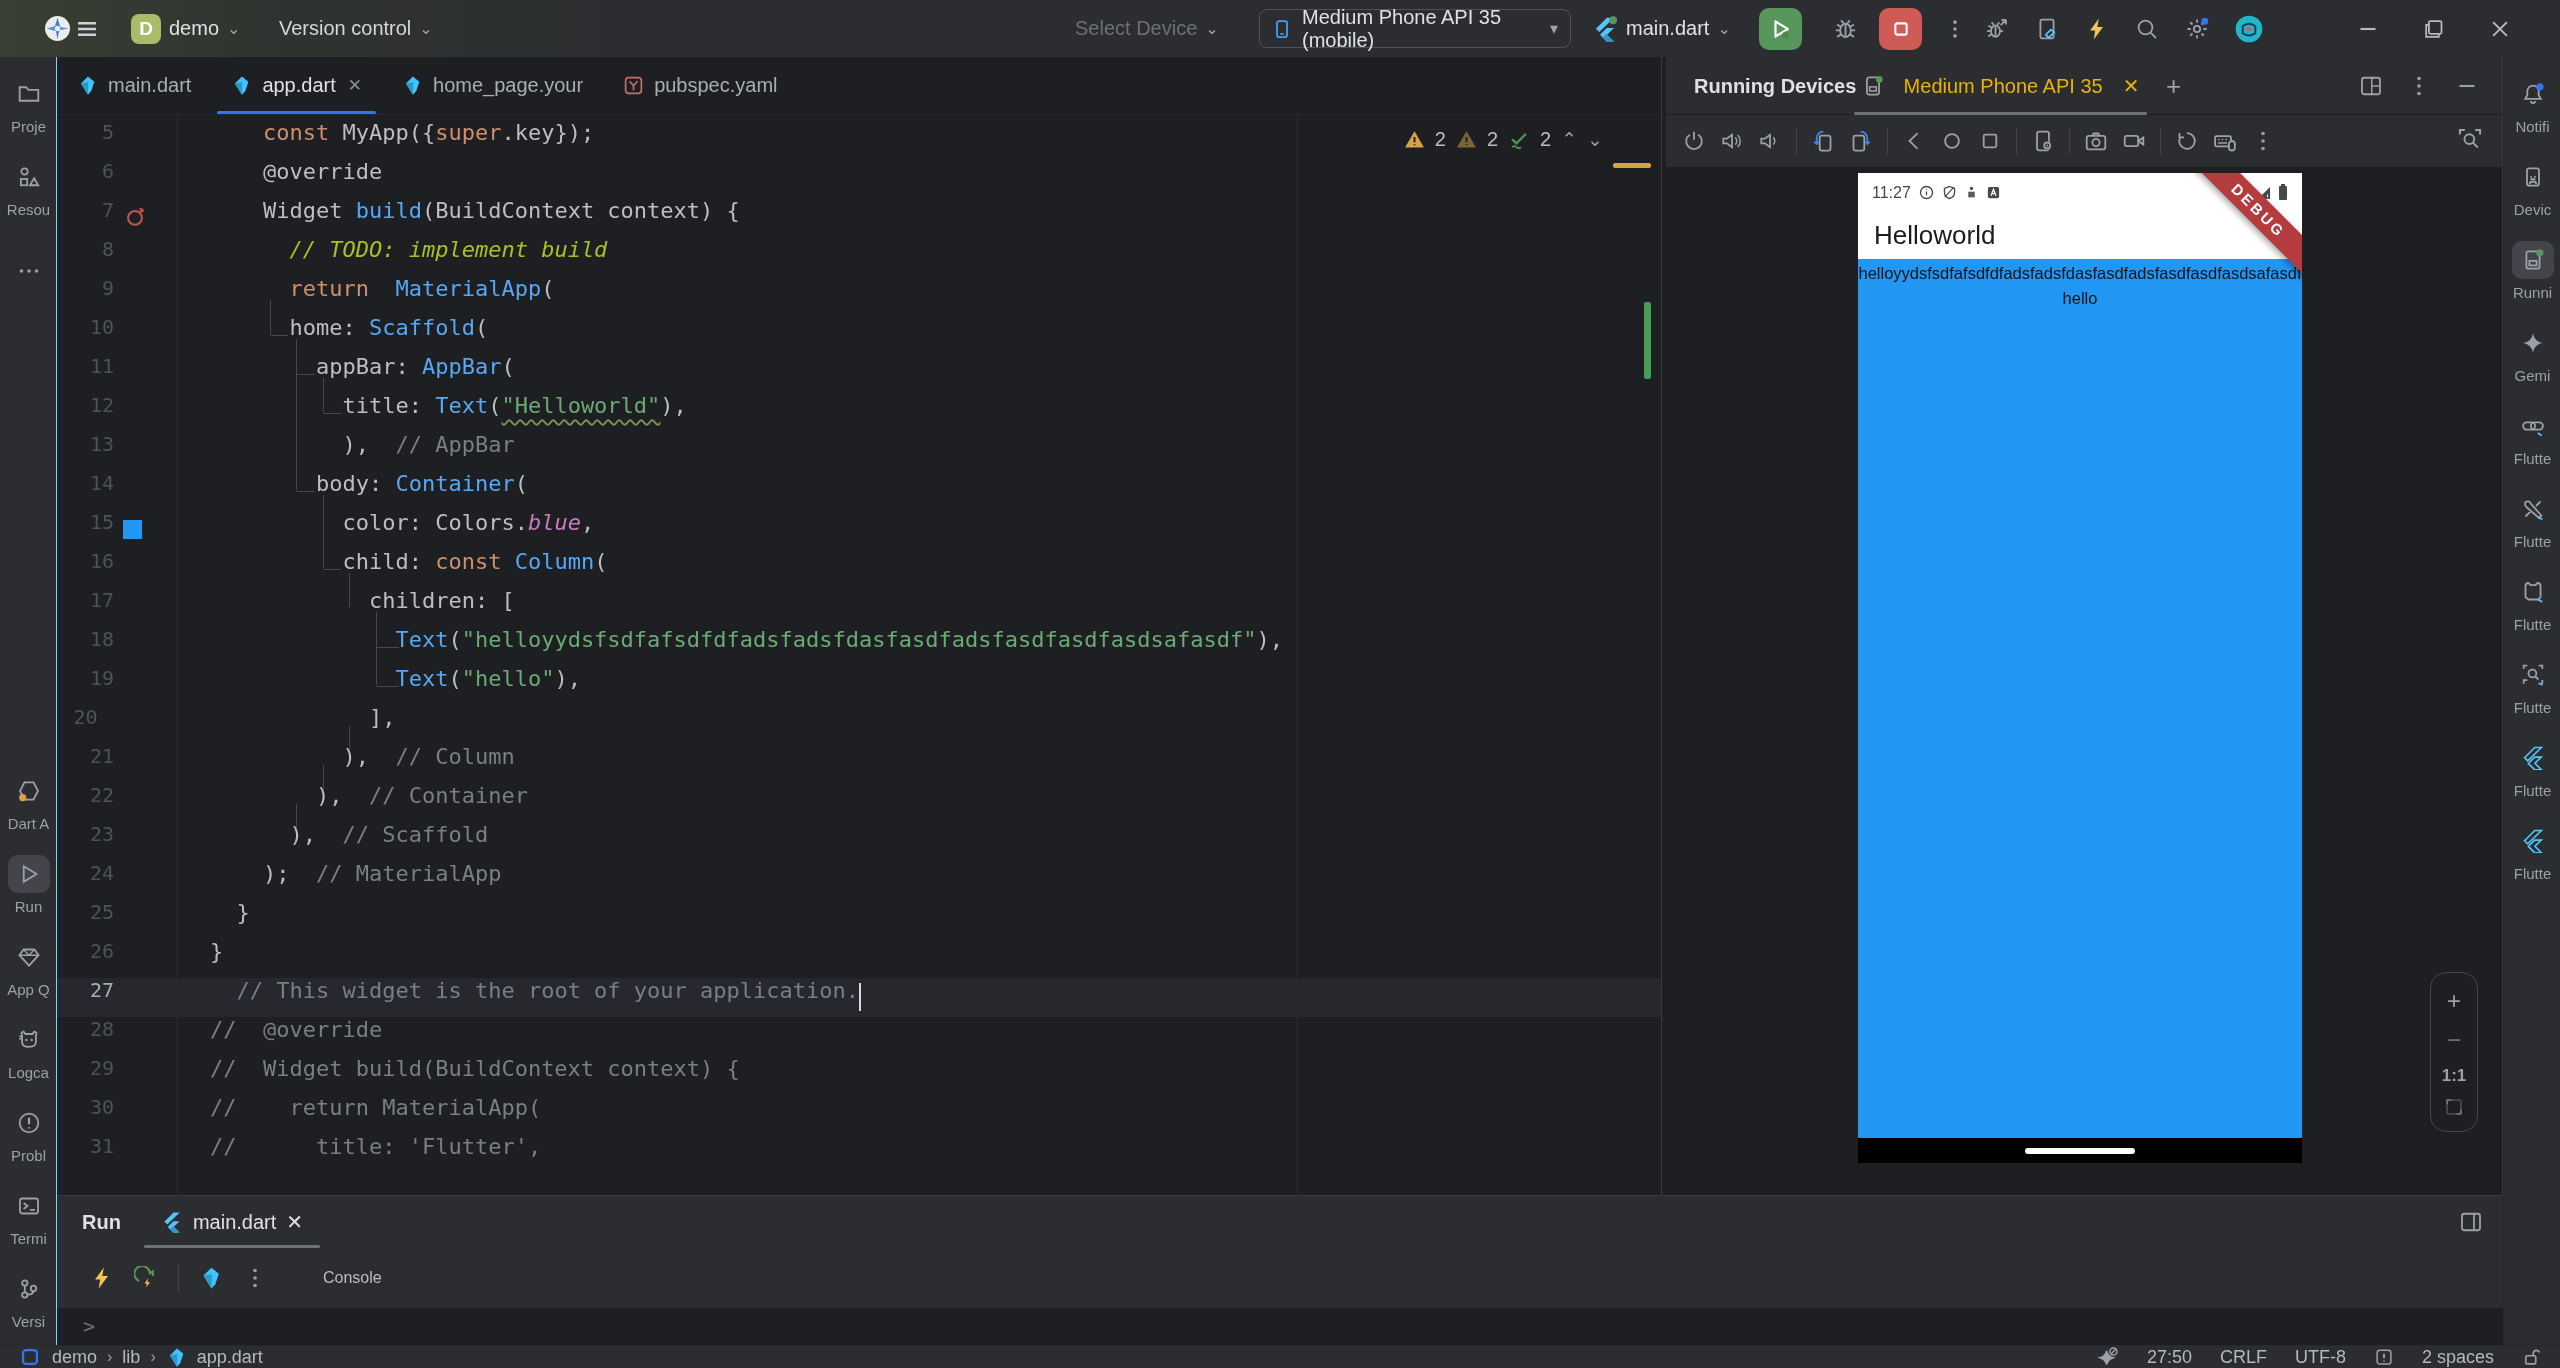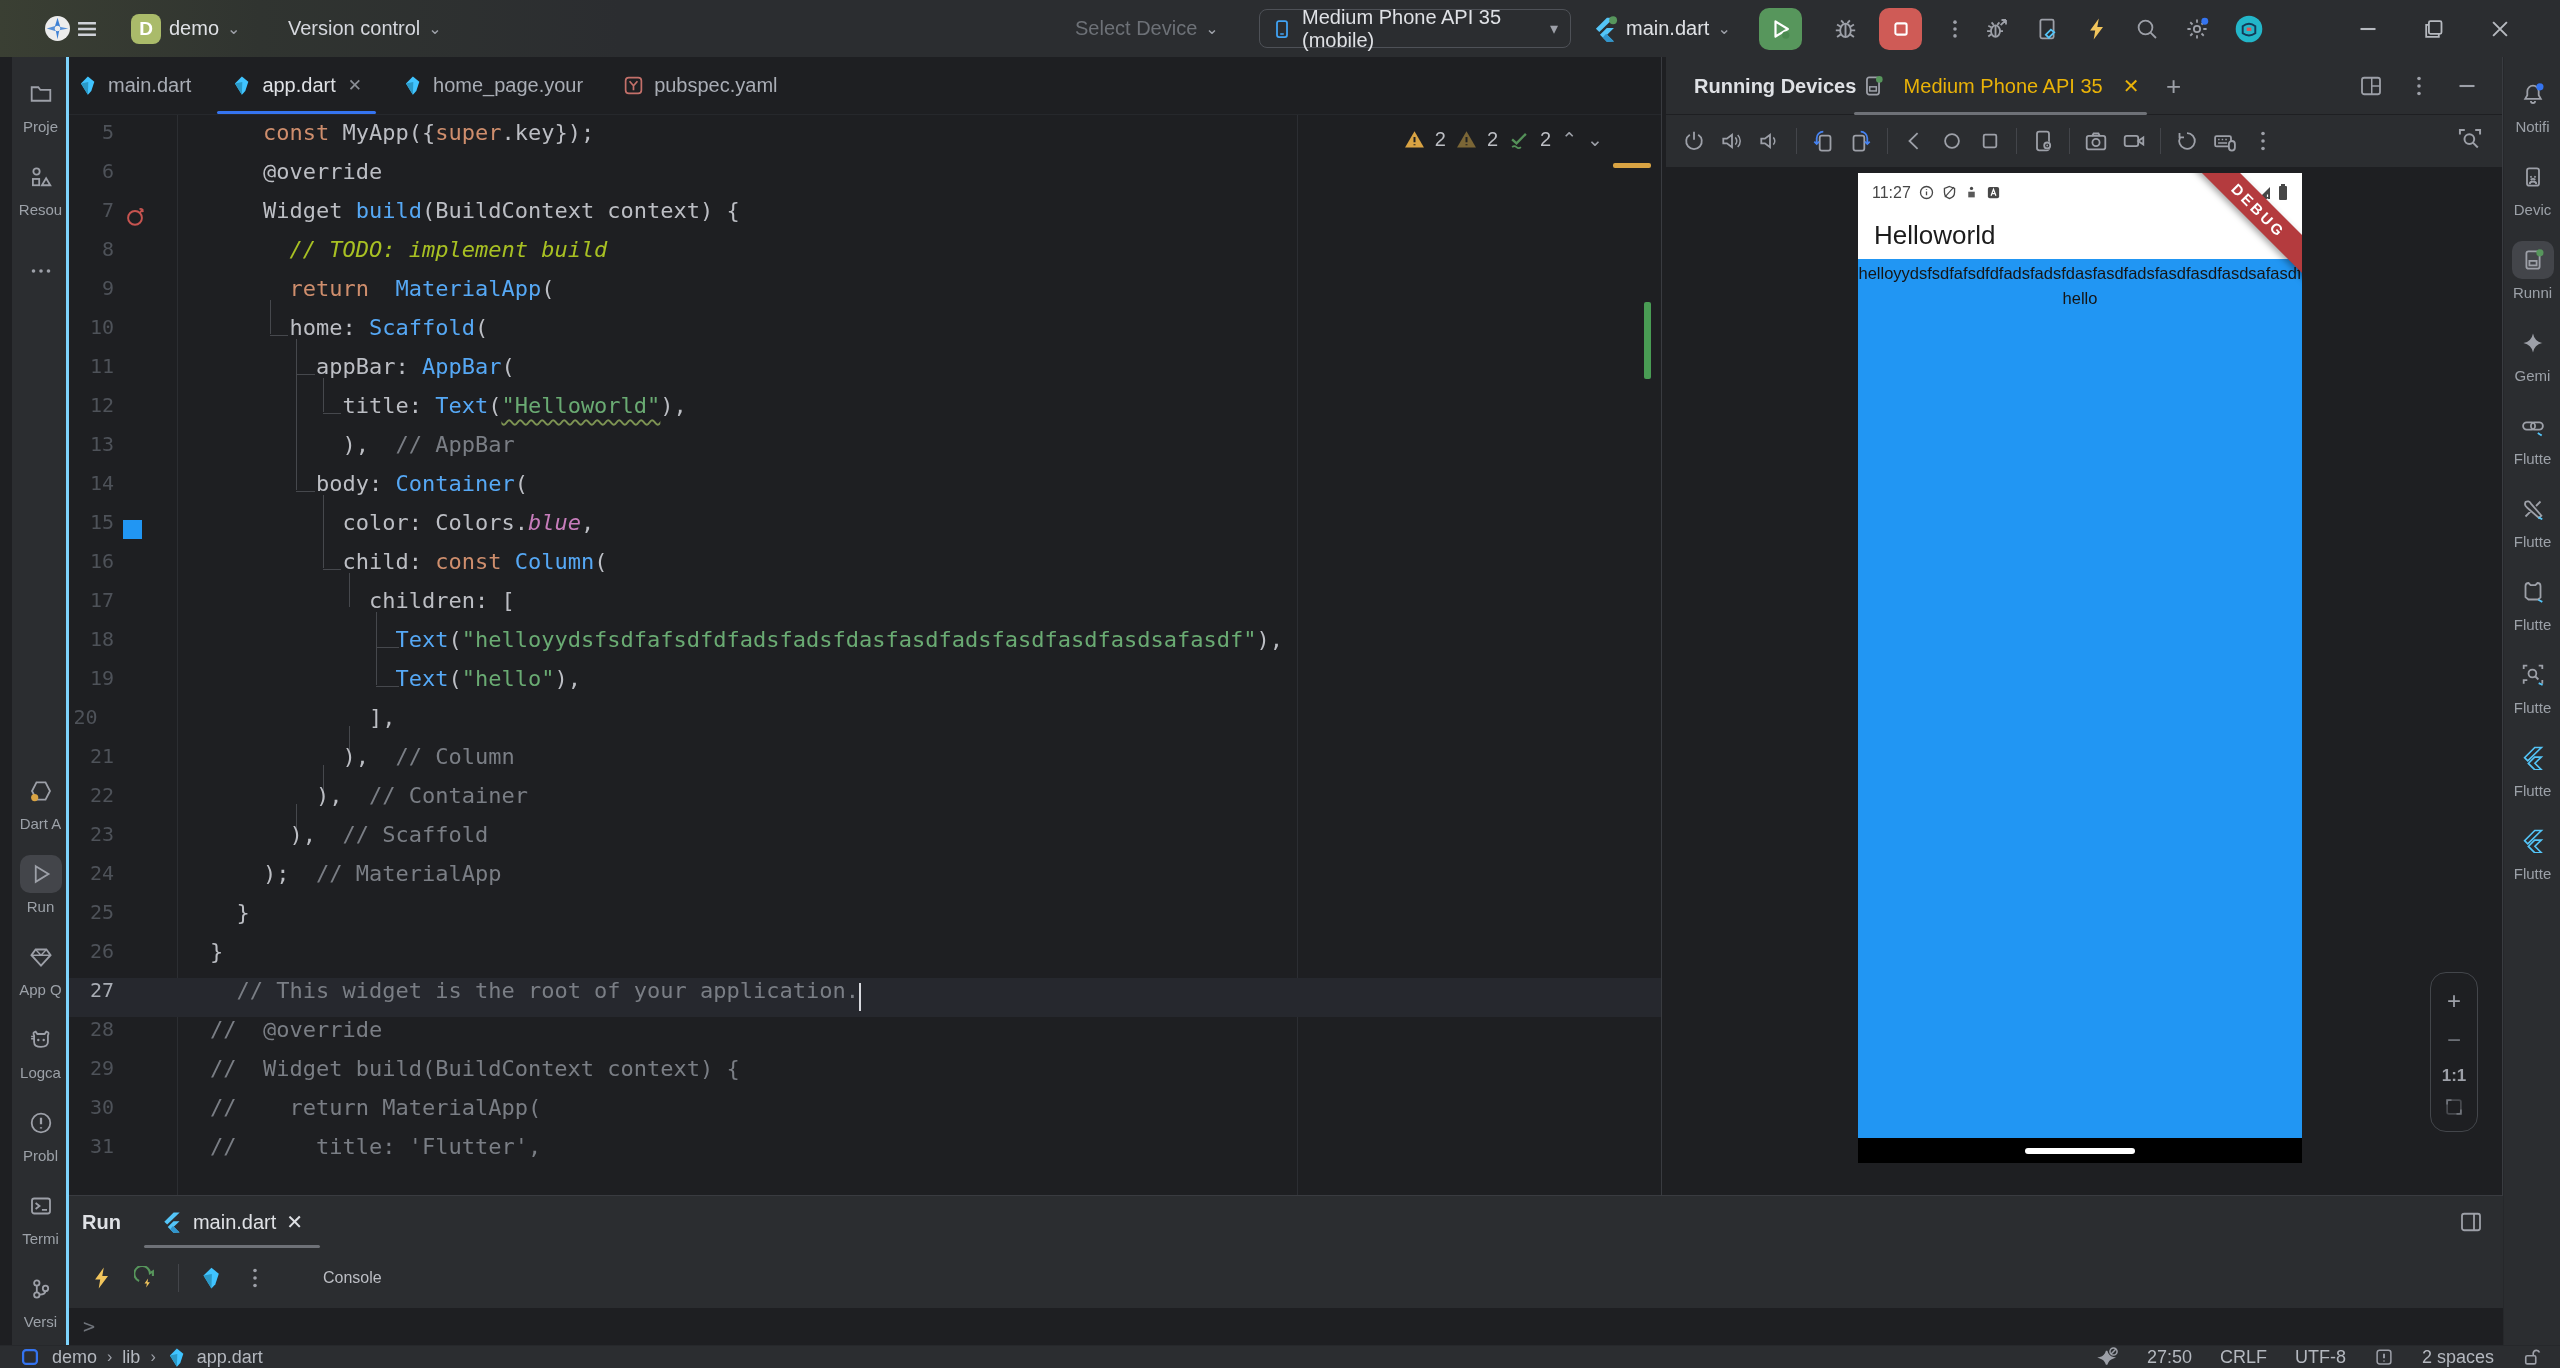--- a/index.html
+++ b/index.html
@@ -125,21 +125,21 @@
 
   
   #statusbar { position:absolute; left:0; top:1345px; width:2560px; height:23px;
     background:#2b2d30; border-top:1px solid #26282b; font-size:18px; color:#b4b8bf;
     display:flex; align-items:center; padding:0 18px; }
   #crumbs { display:flex; align-items:center; gap:10px; }
   #sb-right { margin-left:auto; display:flex; align-items:center; gap:28px; }
 
   
   .stripe { position:absolute; top:57px; width:57px; height:1288px; background:#2b2d30; }
-  #lstripe { left:12px; border-right:3px solid #7dd3fc; }
+  #lstripe { left:0; border-right:1px solid #7dd3fc; }
   #rstripe { left:2503px; border-left:1px solid #26282b; }
   .stripe .grp { position:absolute; left:0; width:57px; display:flex; flex-direction:column; align-items:center; }
   .sitem { width:57px; height:83px; display:flex; flex-direction:column; align-items:center;
     justify-content:center; gap:5px; color:#9da0a8; }
   .sitem .iw { width:42px; height:38px; display:flex; align-items:center; justify-content:center;
     border-radius:10px; font-size:24px; }
   .sitem.active .iw { background:#43454a; }
   .sitem .lbl { font-size:15px; color:#9ca1a8; max-width:55px; overflow:hidden; white-space:nowrap; }
 </style>
 </head>
@@ -161,21 +161,21 @@
       <svg width="26" height="26" viewBox="0 0 16 16" stroke="currentColor" stroke-width="1.6" fill="none">
           <path d="M2.5 4.5h11M2.5 8h11M2.5 11.5h11"></path>
         </svg>
     </span>
   </div>
   <div class="tb" style="left:131px">
     <span id="proj-badge">D</span>
     <span style="color:#dfe1e5">demo</span>
     <span class="chev">⌄</span>
   </div>
-  <div class="tb" style="left:288px">
+  <div class="tb" style="left:279px">
     <span style="color:#d5d7dd">Version control</span>
     <span class="chev">⌄</span>
   </div>
   <div class="tb" style="left:1075px">
     <span style="color:#6d7177">Select Device</span>
     <span class="chev">⌄</span>
   </div>
   <div id="device-pill">
     <span class="ic">
       <svg width="20" height="20" viewBox="0 0 16 16">

